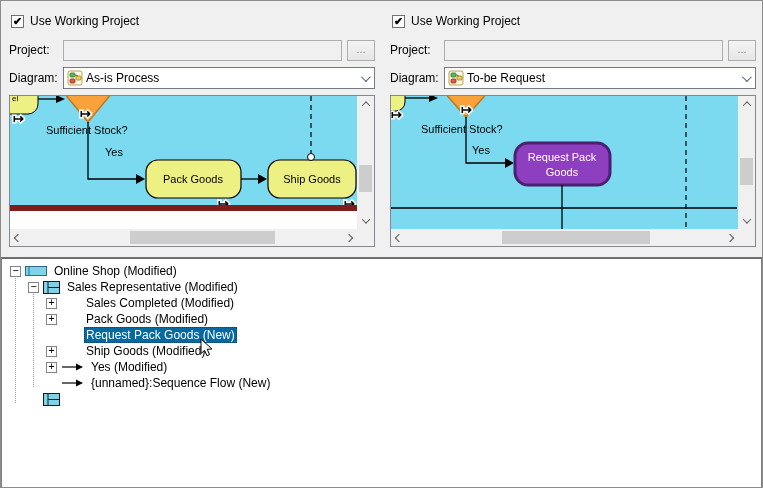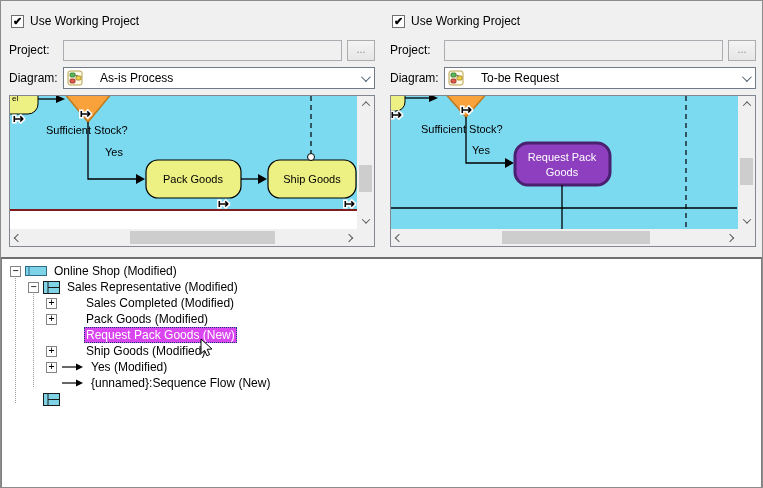--- a/index.html
+++ b/index.html
@@ -21,31 +21,31 @@
               display:flex; align-items:center; justify-content:center; font-size:11px; line-height:11px; font-weight:bold; }
 
   
   .field-row { display:flex; align-items:center; height:22px; margin-bottom:6px; }
   .field-label { width:54px; flex:none; }
   .text-input { flex:1; height:21px; background:#f0f0f0; border:1px solid #abadb3; }
   .browse-btn { width:28px; height:21px; margin-left:5px; flex:none; border:1px solid #adadad;
                 background:linear-gradient(#f4f4f4,#e6e6e6); color:#8a8a8a; font-size:11px;
                 text-align:center; line-height:17px; }
   .combo { flex:1; height:22px; border:1px solid #707b87; background:#fff;
-           display:flex; align-items:center; padding:0 6px 0 3px; gap:17px; }
+           display:flex; align-items:center; padding:0 6px 0 3px; gap:3px; }
   .combo-label { flex:1; }
   .chev-down { width:7px; height:7px; border-right:1.6px solid #4d5f70; border-bottom:1.6px solid #4d5f70;
                transform:rotate(45deg) translateY(-2px); flex:none; }
 
   
   .preview { margin-top:2px; height:152px; border:1px solid #828790; background:#f0f0f0;
              display:grid; grid-template-columns:1fr 17px; grid-template-rows:1fr 17px; }
   .canvas { position:relative; overflow:hidden; background:#fff; }
   .pool { position:relative; overflow:hidden; background:#7BD9F0; }
-  .pool-left { height:115px; border-bottom:2px solid #7f1d1d; }
+  .pool-left { height:115px; border-bottom:6px solid #7f1d1d; }
   .pool-right { height:100%; }
   .pool svg { position:absolute; left:0; top:0; }
   svg text { font-family:"Liberation Sans", sans-serif; }
   .marker-glyph { font-weight:bold; paint-order:stroke; stroke:#fff; stroke-width:3px; fill:#000; font-size:13px; }
 
   
   .vbar { display:flex; flex-direction:column; background:#f0f0f0; }
   .sbtn { height:16px; width:100%; display:flex; align-items:center; justify-content:center; flex:none; }
   .vtrack { flex:1; position:relative; }
   .vthumb { position:absolute; left:2px; right:2px; background:#cdcdcd; height:27px; }
@@ -65,21 +65,21 @@
           border-top:2px solid #6f6f6f; position:relative; padding-top:4px; overflow:hidden; }
   .trow { display:flex; align-items:center; height:16px; position:relative; }
   .d0 { padding-left:8px; } .d1 { padding-left:26px; } .d2 { padding-left:44px; }
   .expander { width:11px; height:11px; flex:none; border:1px solid #848484; background:#fff;
               font-size:10px; line-height:8px; text-align:center; margin-right:4px;
               font-family:"DejaVu Sans Mono", monospace; }
   .tspacer { width:15px; flex:none; }
   .tgap { width:23px; flex:none; }
   .tree-icon { flex:none; margin-right:5px; }
   .tlabel { white-space:nowrap; padding:1px 2px; }
-  .sel { background:#d946ef; color:#fff; outline:1px dotted #0c3e6e; outline-offset:-1px; }
+  .sel { background:#0369a1; color:#fff; outline:1px dotted #0c3e6e; outline-offset:-1px; }
   .guide { position:absolute; width:0; border-left:1px dotted #9a9a9a; }
   .cursor-icon { position:absolute; left:198px; top:11px; z-index:5; }
 </style>
 </head>
 <body>
 
 <div class="top">
 
   <div class="col">
     <div class="chk-row">

